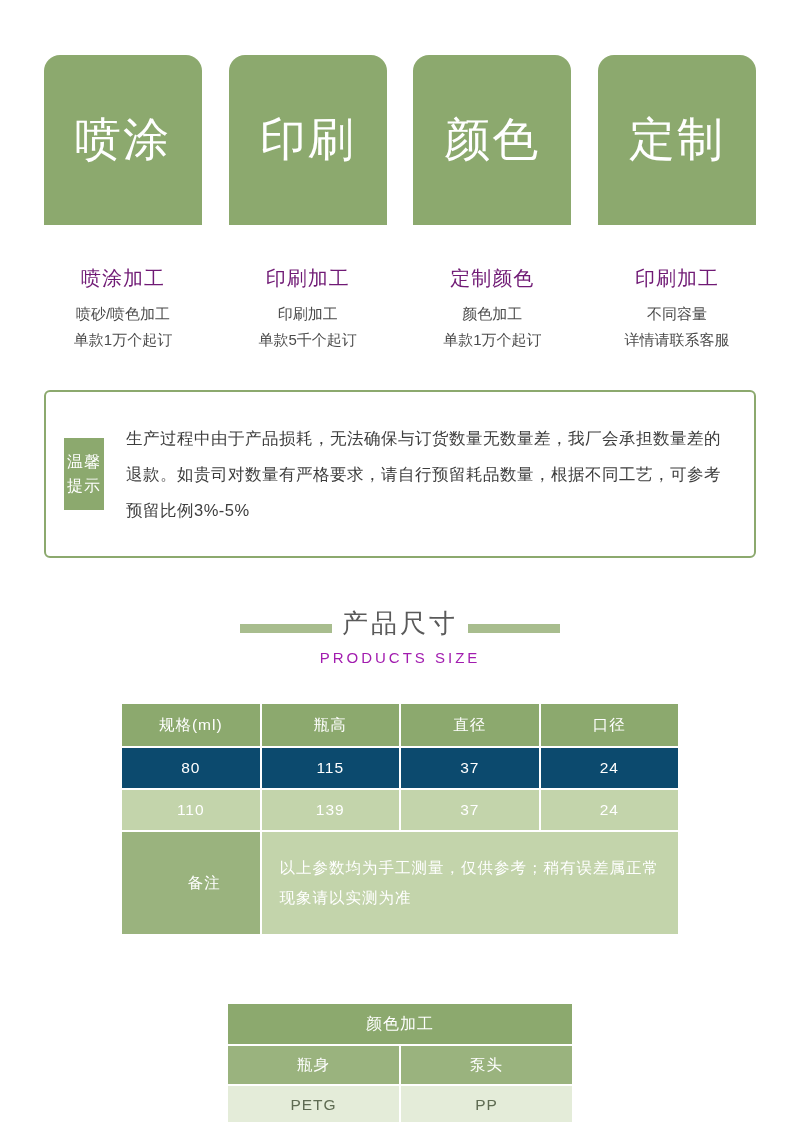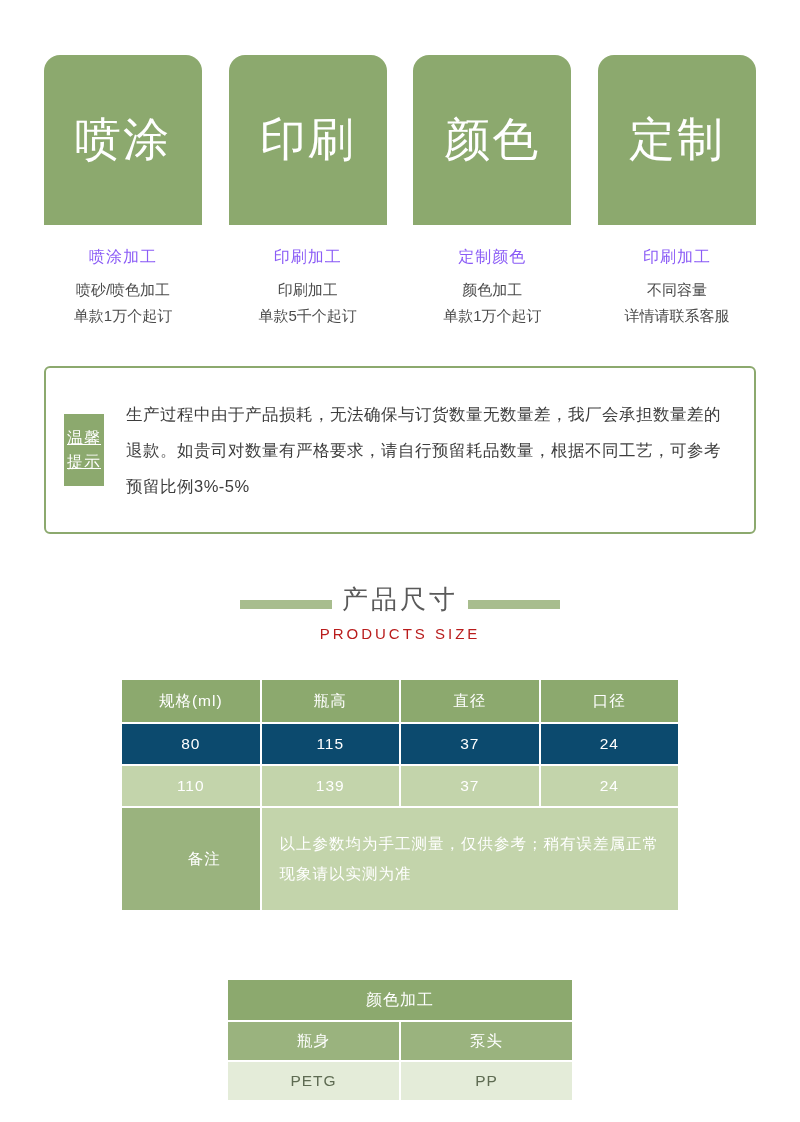--- a/index.html
+++ b/index.html
@@ -43,23 +43,23 @@
     align-items: center;
     justify-content: center;
   }
   .service-badge span {
     color: #ffffff;
     font-size: 46px;
     letter-spacing: 2px;
     font-family: "Liberation Sans", sans-serif;
   }
   .service-title {
-    margin-top: 22px;
-    font-size: 16px;
-    color: #8b5cf6;
+    margin-top: 40px;
+    font-size: 20px;
+    color: #701a75;
     letter-spacing: 1px;
   }
   .service-line {
     margin-top: 10px;
     font-size: 15px;
     color: #4a4a4a;
     line-height: 24px;
     text-align: center;
     white-space: nowrap;
   }
@@ -79,21 +79,20 @@
     width: 40px;
     min-width: 40px;
     background: #8ca96e;
     color: #ffffff;
     font-size: 16px;
     line-height: 24px;
     text-align: center;
     padding: 12px 0;
     margin-right: 22px;
     letter-spacing: 1px;
-    text-decoration: underline;
   }
   .notice-text {
     font-size: 16.5px;
     line-height: 36px;
     color: #3d3d3d;
     letter-spacing: 0.5px;
   }
 
   
   .section-title {
@@ -114,21 +113,21 @@
     width: 92px;
     height: 9px;
     background: #a8bd8e;
   }
   .title-rule.left { left: -92px; }
   .title-rule.right { right: -92px; }
   .section-title-sub {
     margin-top: 8px;
     font-size: 15px;
     letter-spacing: 3px;
-    color: #b91c1c;
+    color: #a21caf;
   }
 
   
   .size-table {
     margin: 36px auto 0 auto;
     width: 560px;
     border-collapse: separate;
     border-spacing: 2px;
     table-layout: fixed;
   }

